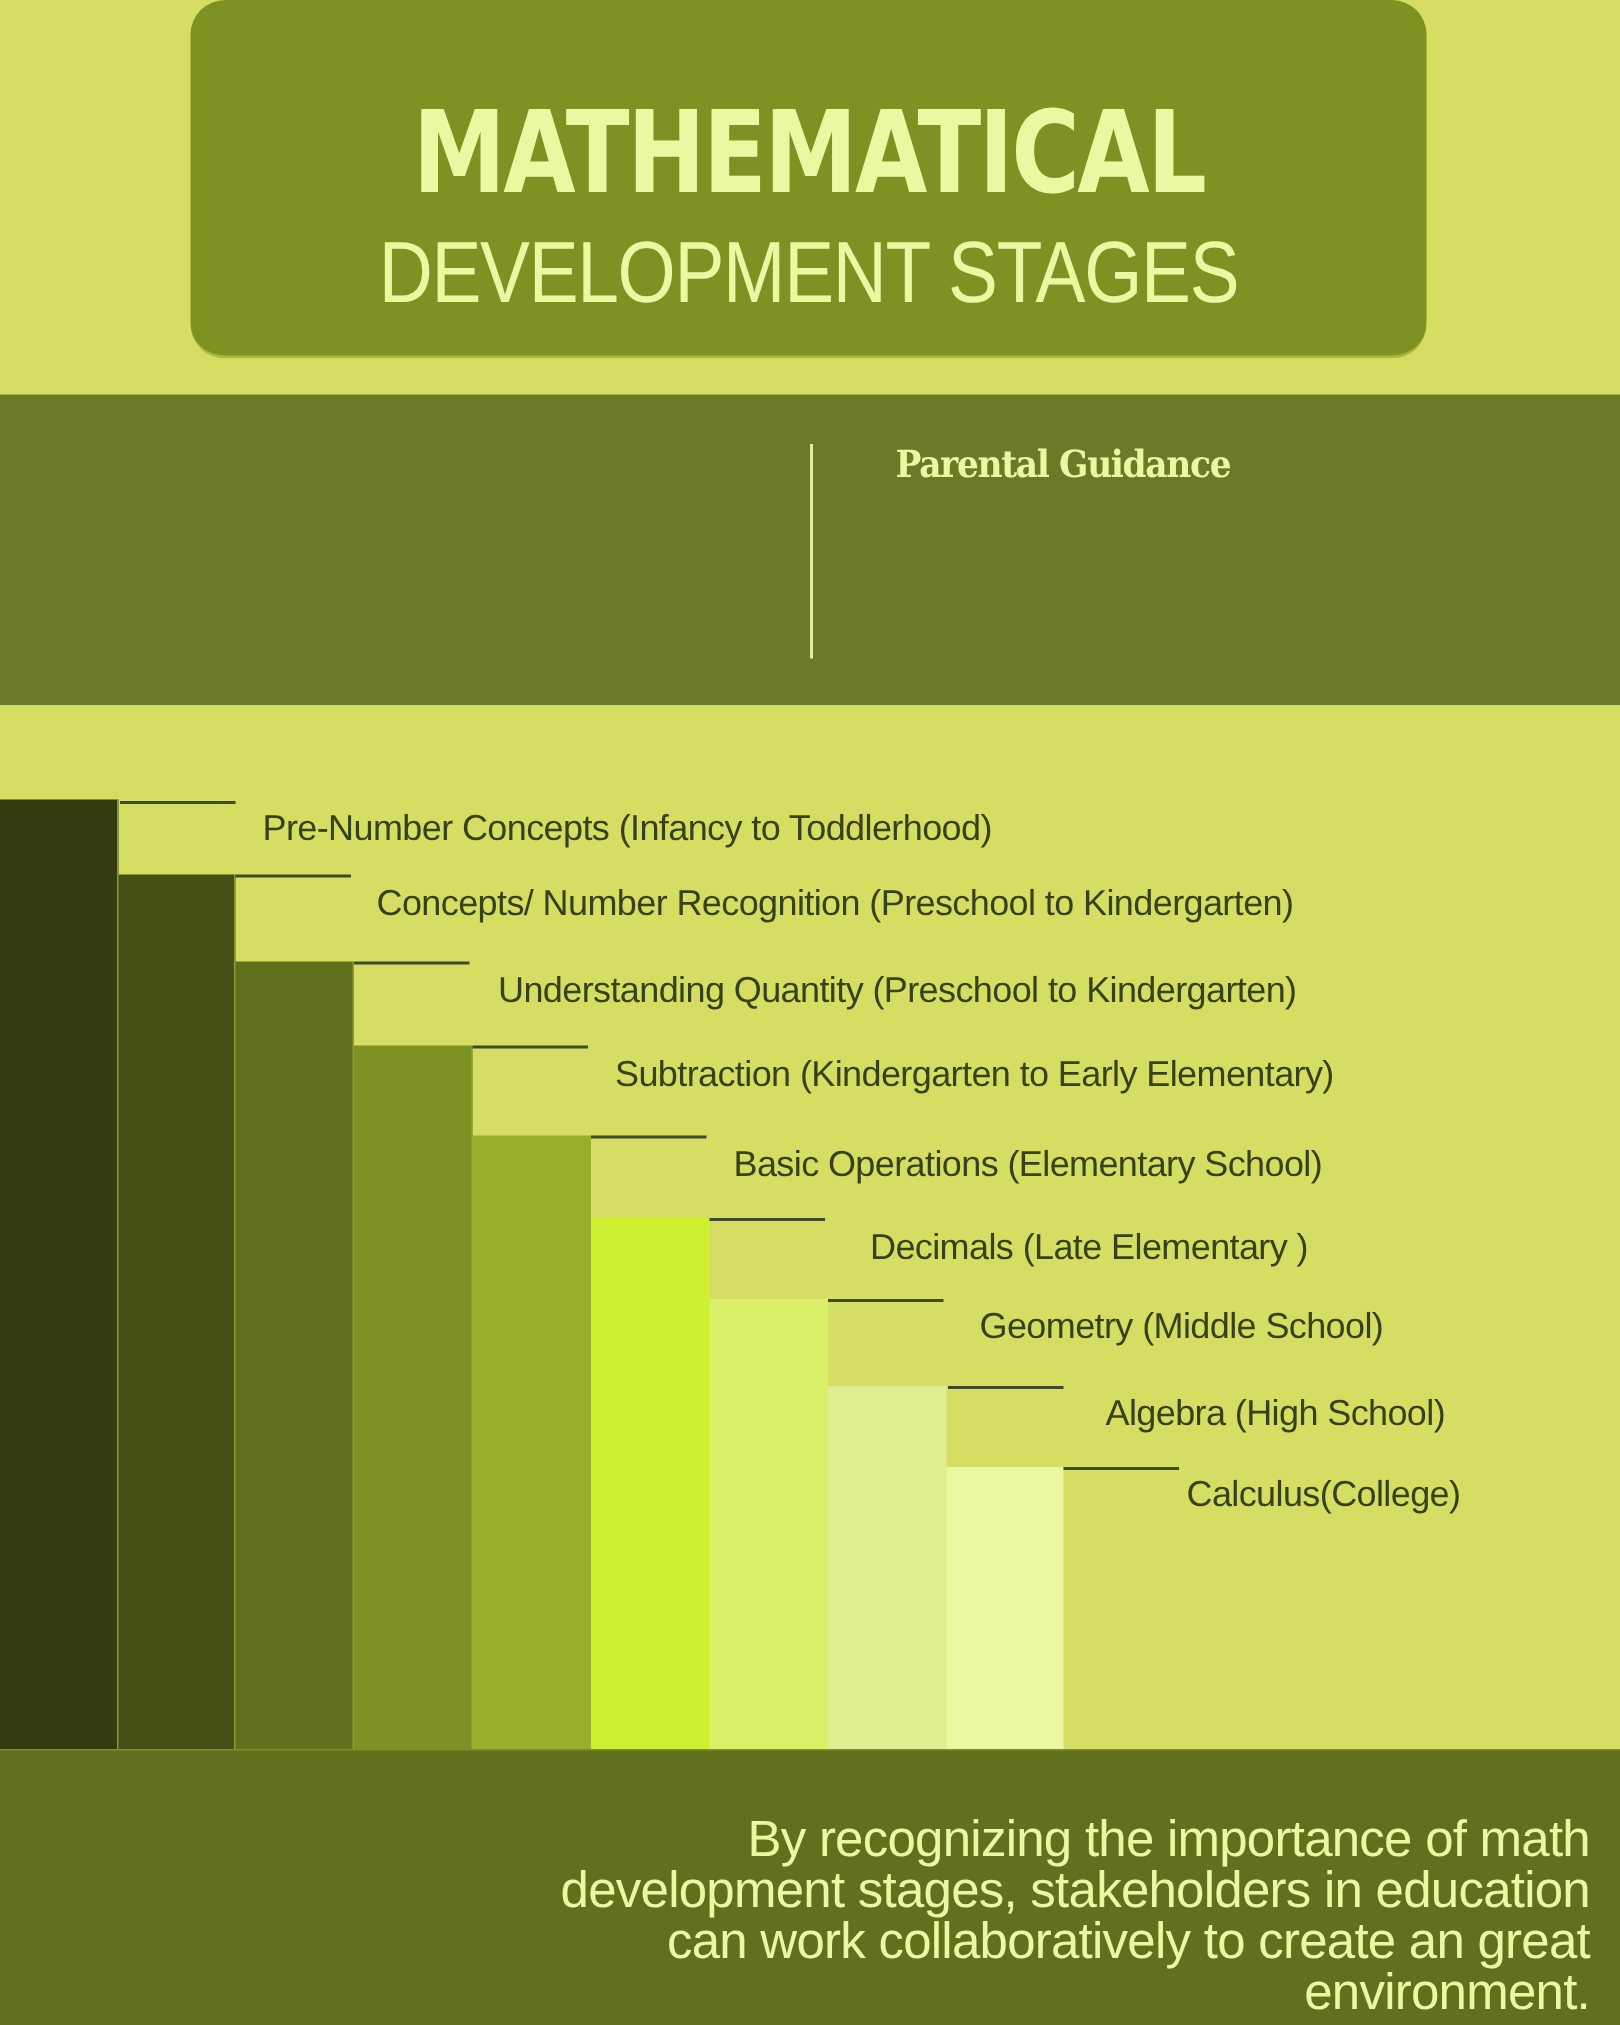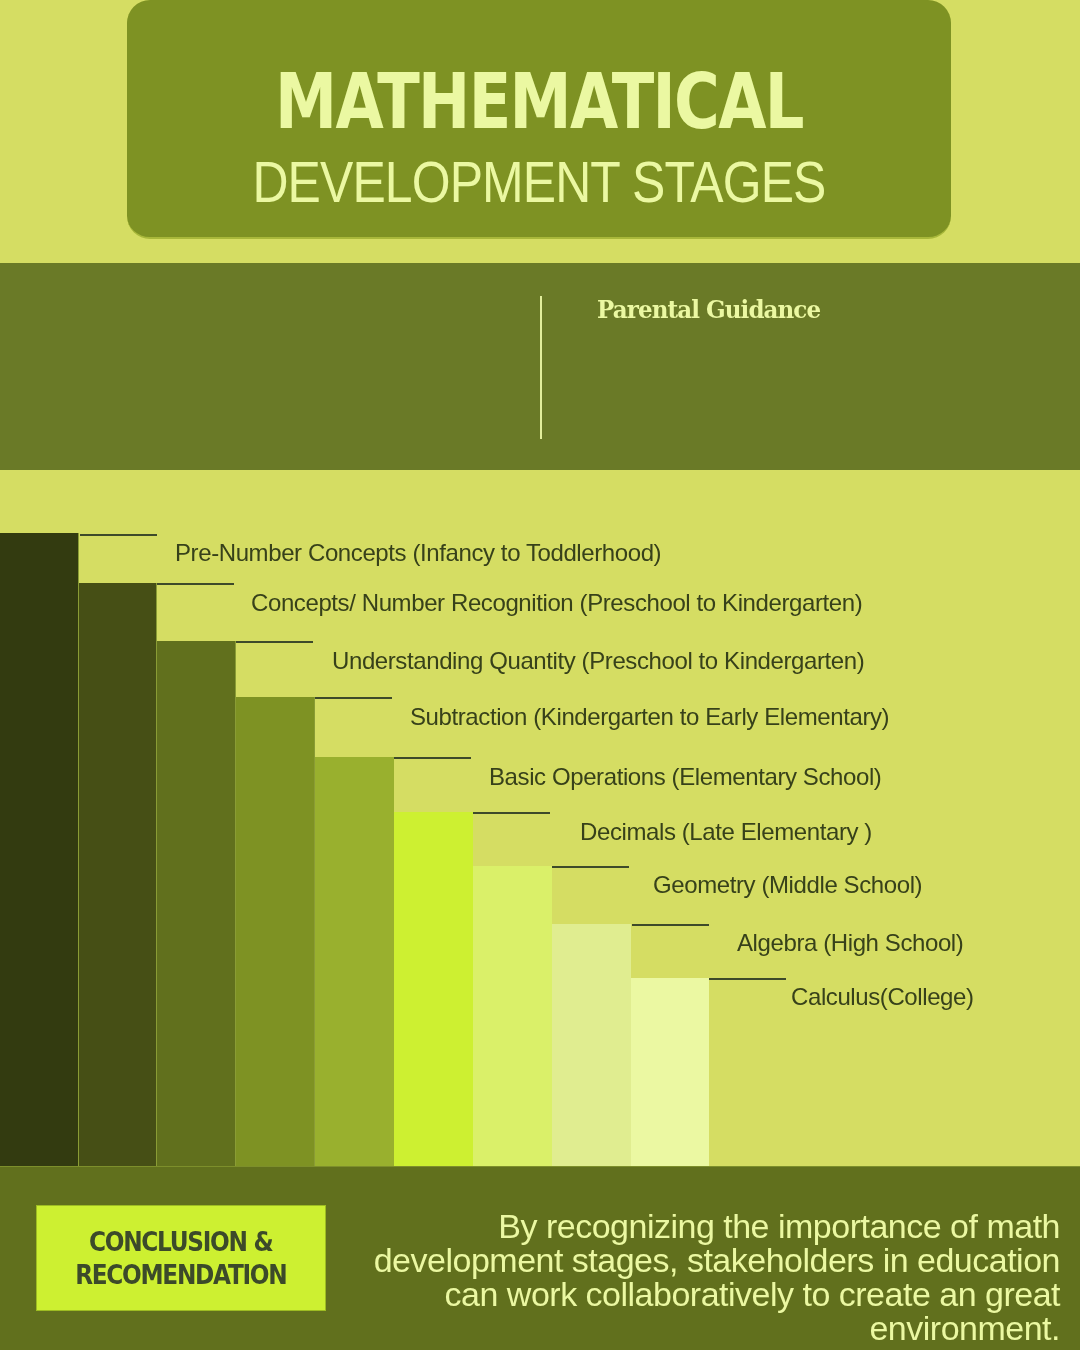--- a/index.html
+++ b/index.html
@@ -129,18 +129,14 @@
   <div class="stage-label" style="left:332px;top:646px;">Understanding Quantity (Preschool to Kindergarten)</div>
   <div class="stage-label" style="left:410px;top:702px;">Subtraction (Kindergarten to Early Elementary)</div>
   <div class="stage-label" style="left:489px;top:762px;">Basic Operations (Elementary School)</div>
   <div class="stage-label" style="left:580px;top:817px;">Decimals (Late Elementary )</div>
   <div class="stage-label" style="left:653px;top:870px;">Geometry (Middle School)</div>
   <div class="stage-label" style="left:727px;top:928px;margin-left:10px;">Algebra (High School)</div>
   <div class="stage-label" style="left:791px;top:982px;">Calculus(College)</div>
 </div>
 
 <div class="bottom-band">
-  <div class="concl-box">
-    <div class="concl-line">CONCLUSION &amp;</div>
-    <div class="concl-line">RECOMENDATION</div>
-  </div>
   <div class="concl-text">By recognizing the importance of math development stages, stakeholders in education can work collaboratively to create an great environment.</div>
 </div>
 
 </body></html>

